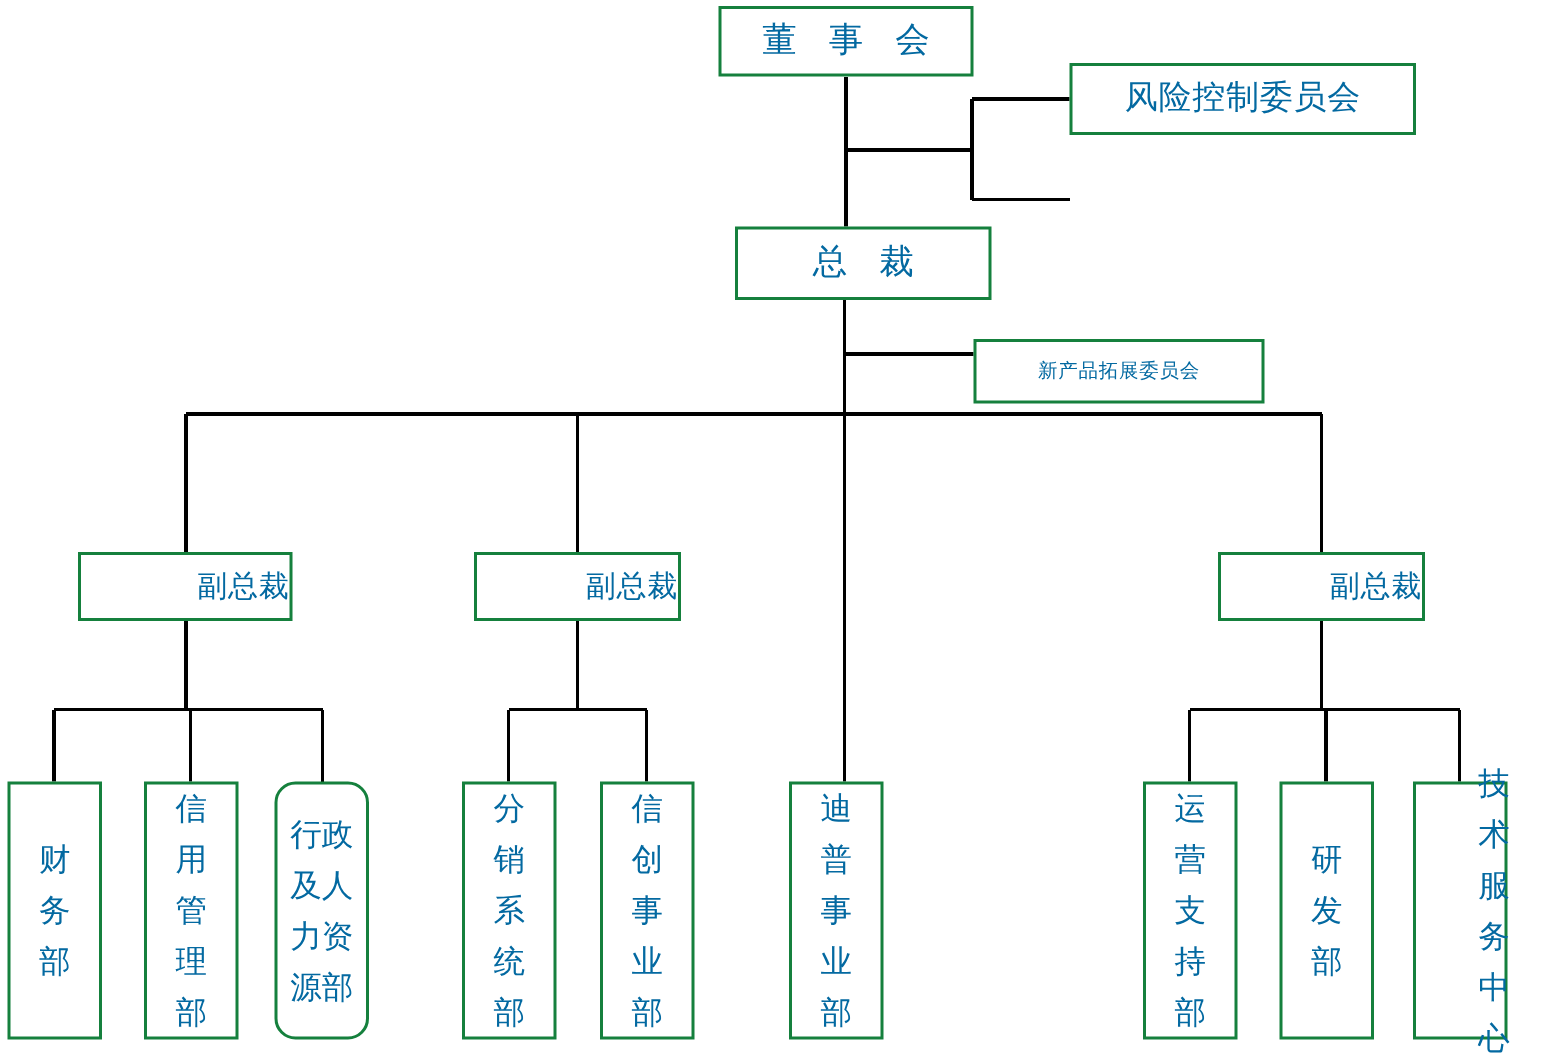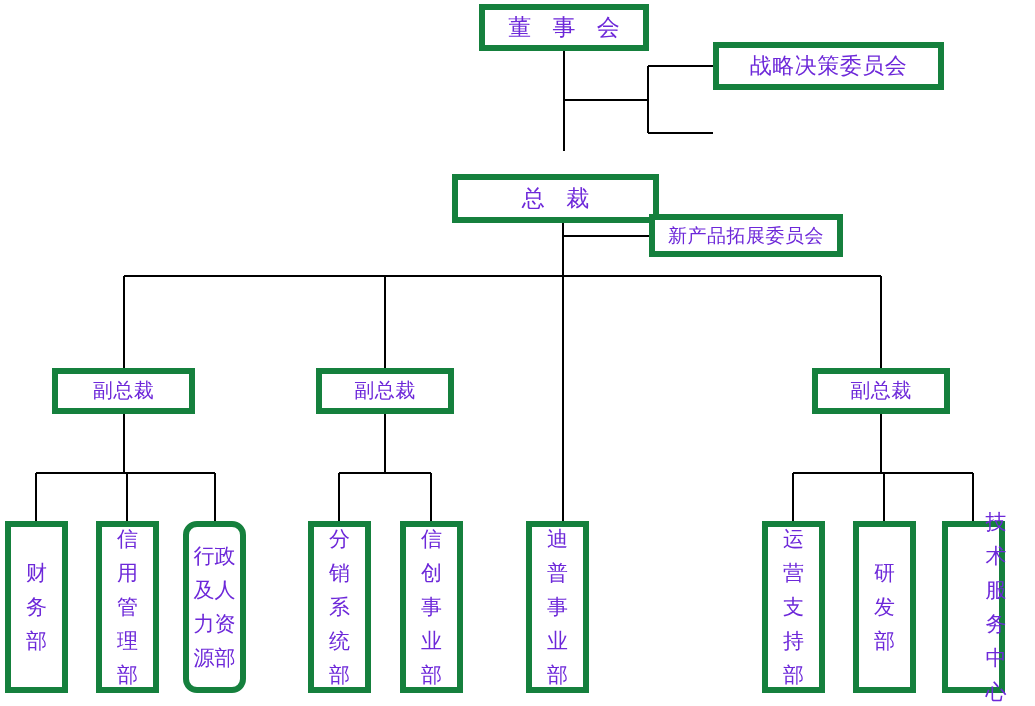--- a/index.html
+++ b/index.html
@@ -23,51 +23,53 @@
     position: absolute;
     left: 0;
     top: 0;
     width: 1035px;
     height: 706px;
     pointer-events: none;
   }
   .node {
     position: absolute;
     box-sizing: border-box;
-    border: 6px solid #15803d;
+    border: 2px solid #15803d;
     background: #ffffff;
     display: flex;
     align-items: center;
     justify-content: center;
     text-align: center;
-    color: #6d28d9;
+    color: #0369a1;
     line-height: 1.18;
     z-index: 2;
   }
   .node .label {
     display: block;
     white-space: pre-line;
   }
   
   .node.h-wide {
     font-size: 23px;
     letter-spacing: 7px;
     text-indent: 7px;
   }
   .node.h-committee {
     font-size: 22px;
     letter-spacing: 0.5px;
   }
   .node.h-small {
-    font-size: 19px;
+    font-size: 13px;
     letter-spacing: 0.5px;
+    margin-top: 12px;
   }
   .node.h-vp {
     font-size: 20px;
     letter-spacing: 0.5px;
+    justify-content: flex-end;
   }
   
   .node.v-dept {
     font-size: 21px;
     letter-spacing: 0px;
     padding: 6px 2px;
   }
   .node.v-dept .label {
     line-height: 1.62;
   }
@@ -120,25 +122,25 @@
       <line x1="884" y1="473" x2="884" y2="521"></line>
       <line x1="973" y1="473" x2="973" y2="521"></line>
     </g>
   </svg>
 
   <div class="node h-wide" style="left: 479px; top: 4px; width: 170px; height: 47px;">
     <span class="label">董 事 会</span>
   </div>
 
   <div class="node h-committee" style="left: 713px; top: 42px; width: 231px; height: 48px;">
-    <span class="label">战略决策委员会</span>
-  </div>
-
-
-  <div class="node h-wide" style="left: 452px; top: 151px; width: 207px; height: 49px; margin-top: 23px;">
+    <span class="label">风险控制委员会</span>
+  </div>
+
+
+  <div class="node h-wide" style="left: 490px; top: 151px; width: 171px; height: 49px;">
     <span class="label">总    裁</span>
   </div>
 
   <div class="node h-small" style="left: 649px; top: 214px; width: 194px; height: 43px;">
     <span class="label">新产品拓展委员会</span>
   </div>
 
   <div class="node h-vp" style="left: 52px; top: 368px; width: 143px; height: 46px;">
     <span class="label">副总裁</span>
   </div>

